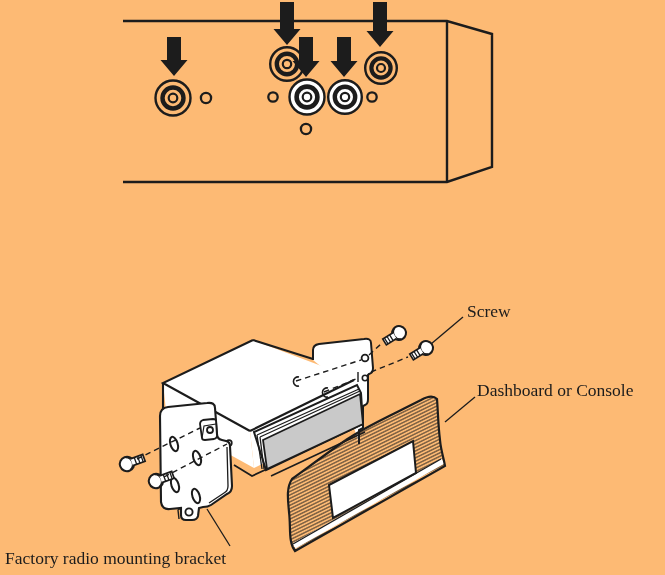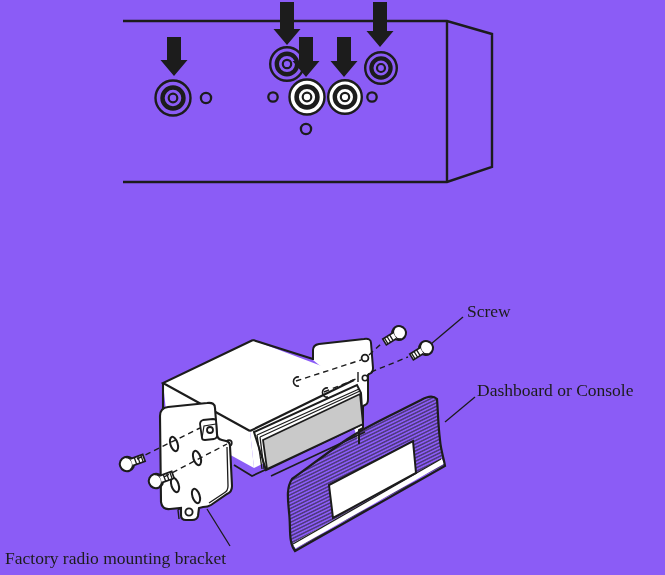--- a/index.html
+++ b/index.html
@@ -1,16 +1,16 @@
 <!DOCTYPE html>
 <html><head>
 <meta charset="utf-8">
 <style>
   html,body{margin:0;padding:0;background:#ffffff;}
-  .stage{position:relative;width:665px;height:575px;background:#8b5cf6;overflow:hidden;
+  .stage{position:relative;width:665px;height:575px;background:#fdba74;overflow:hidden;
          font-family:"Liberation Serif", serif;text-align:right;}
   svg{position:absolute;left:0;top:0;}
   .ln{stroke:#1c1c1c;fill:none;}
   .label{font-family:"Liberation Serif", serif;font-size:17.5px;fill:#1c1c1c;}
 </style>
 </head>
 <body>
 
 <div class="stage">
 <svg width="665" height="575" viewBox="0 0 665 575">

